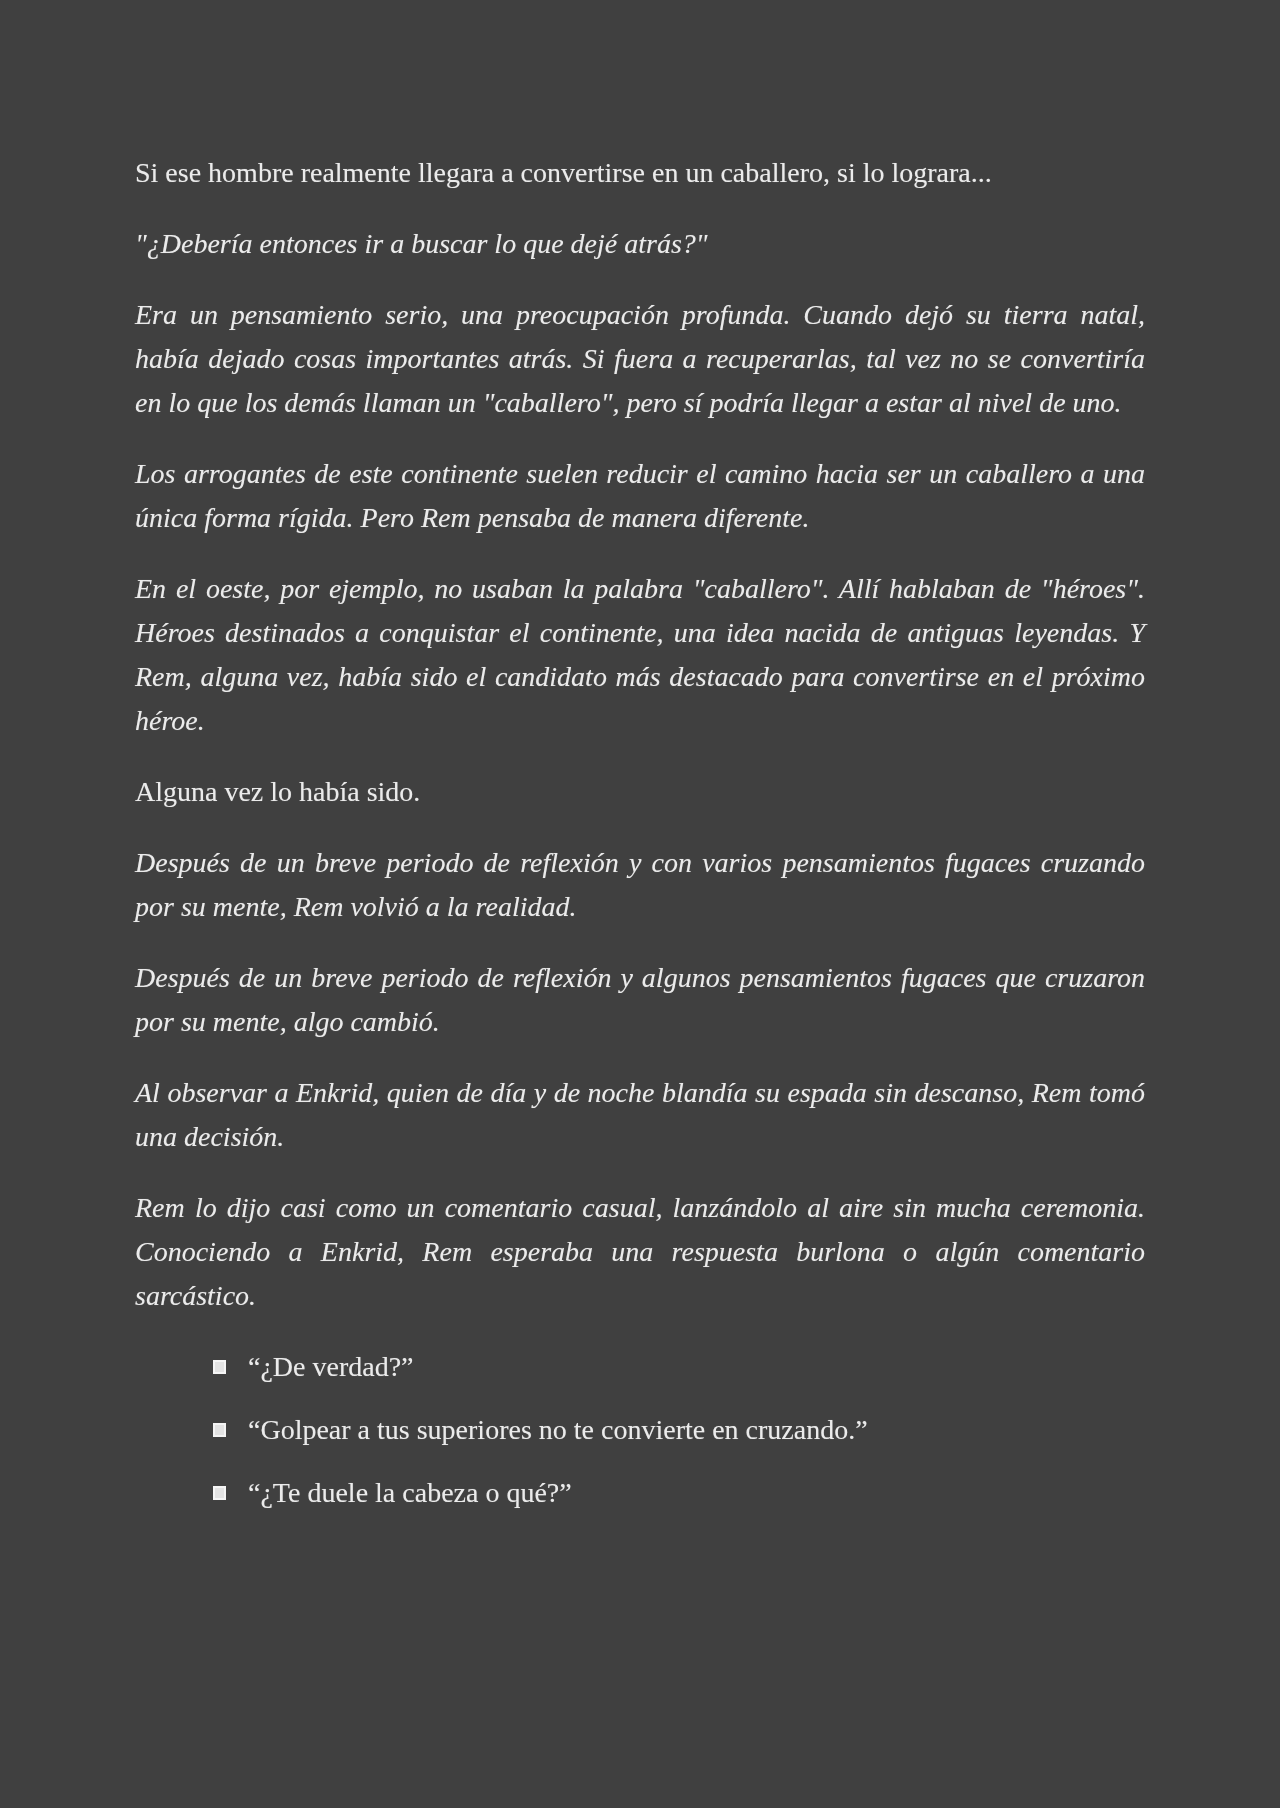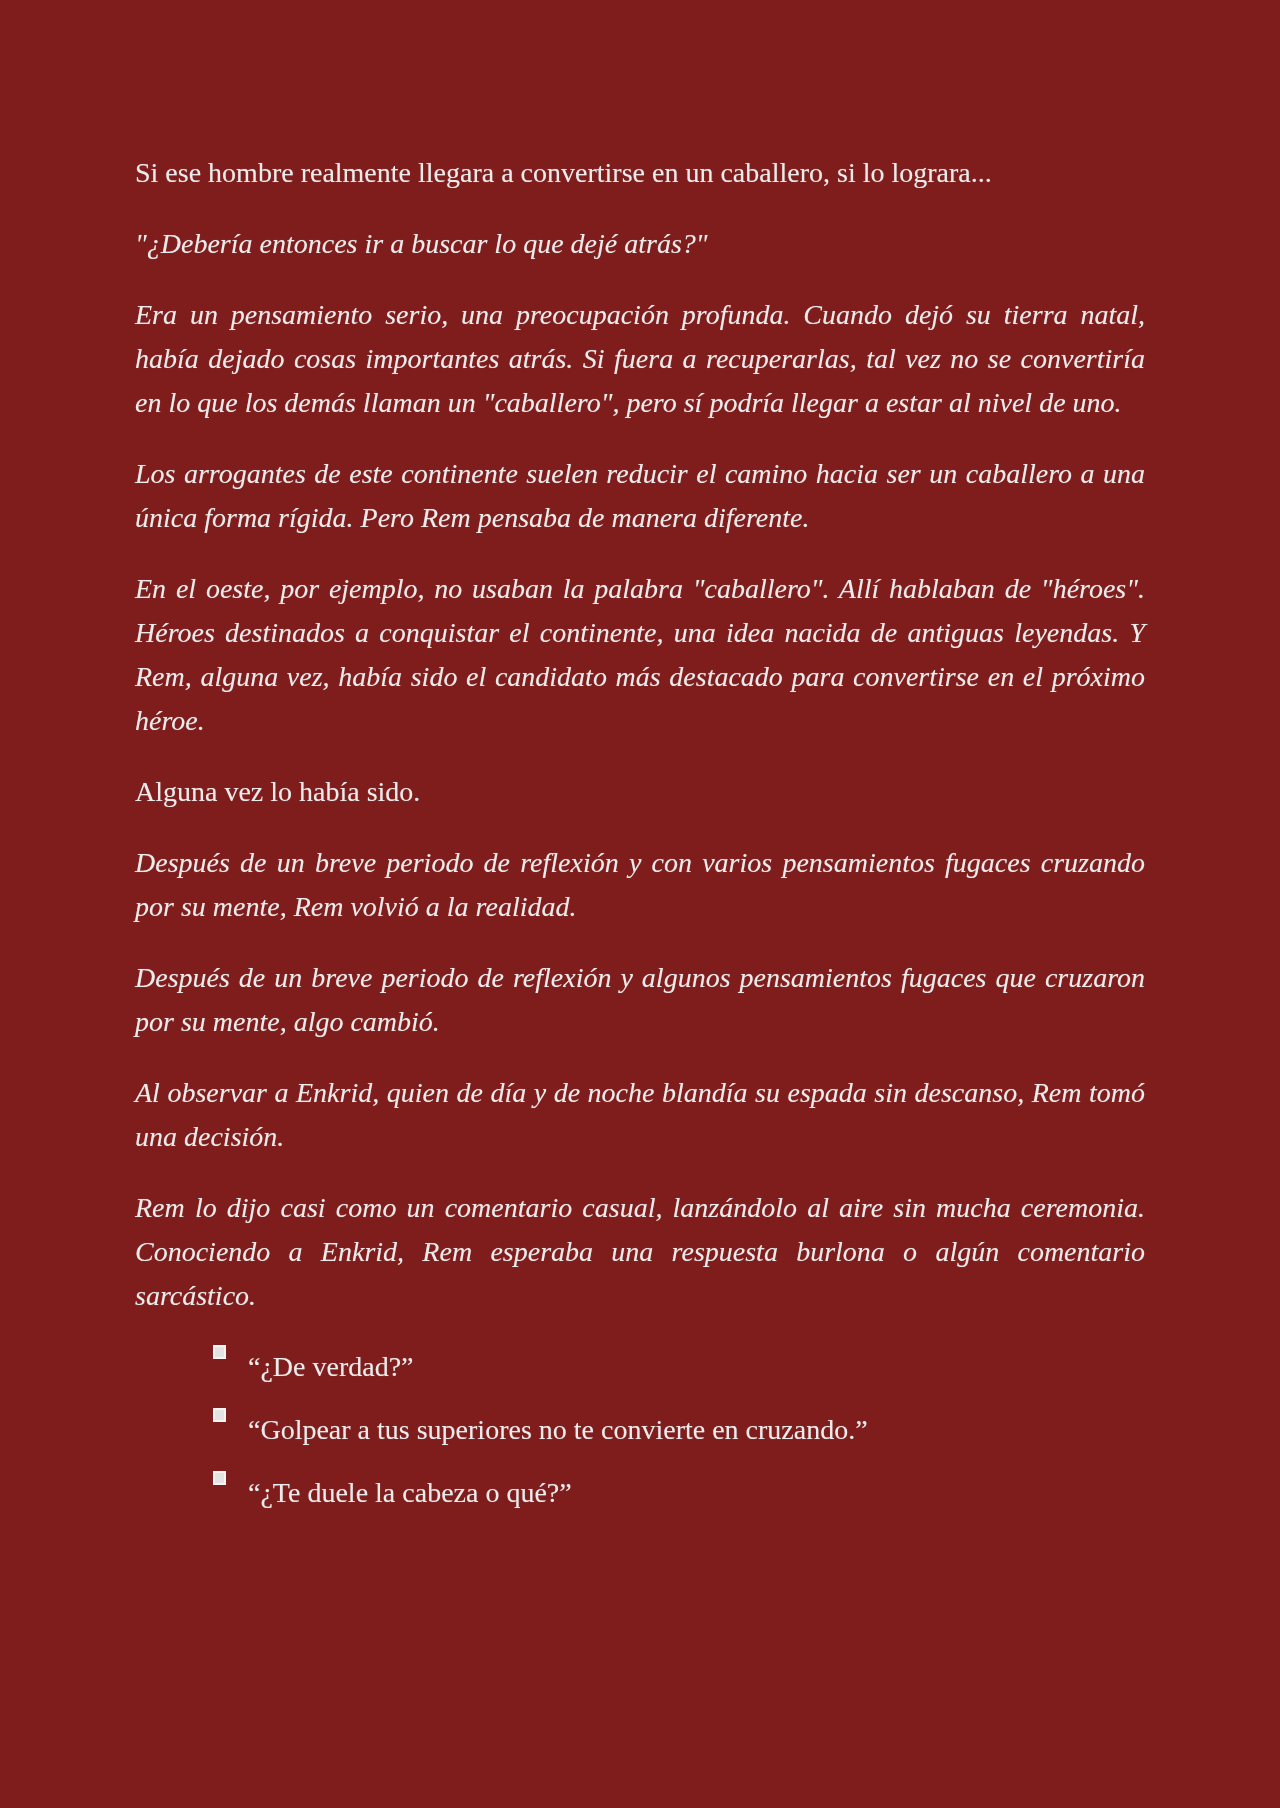--- a/index.html
+++ b/index.html
@@ -10,21 +10,21 @@
   body {
     width: 1280px;
     height: 1808px;
     overflow: hidden;
   }
   .page {
     box-sizing: border-box;
     width: 1280px;
     height: 1808px;
     padding: 151px 135px 0 135px;
-    background: #7f1d1d;
+    background: #404040;
     color: #ebebeb;
     font-family: "Liberation Serif", "DejaVu Serif", serif;
     font-size: 28px;
     line-height: 44px;
     text-shadow: 0 0 1px rgba(235,235,235,0.35);
   }
   .page p {
     margin: 0 0 27px 0;
     padding: 0;
   }
@@ -33,20 +33,21 @@
     font-style: italic;
   }
   p.quote {
     font-style: italic;
   }
   .bullet-list {
     margin-top: 0;
   }
   .bullet-item {
     display: flex;
+    align-items: center;
     margin: 0 0 19px 0;
     padding-left: 78px;
   }
   .bullet-marker {
     flex: 0 0 auto;
     width: 13px;
     height: 14px;
     margin-right: 22px;
     background: #e3e3e3;
     box-shadow: inset 0 0 0 2px #f5f5f5;

